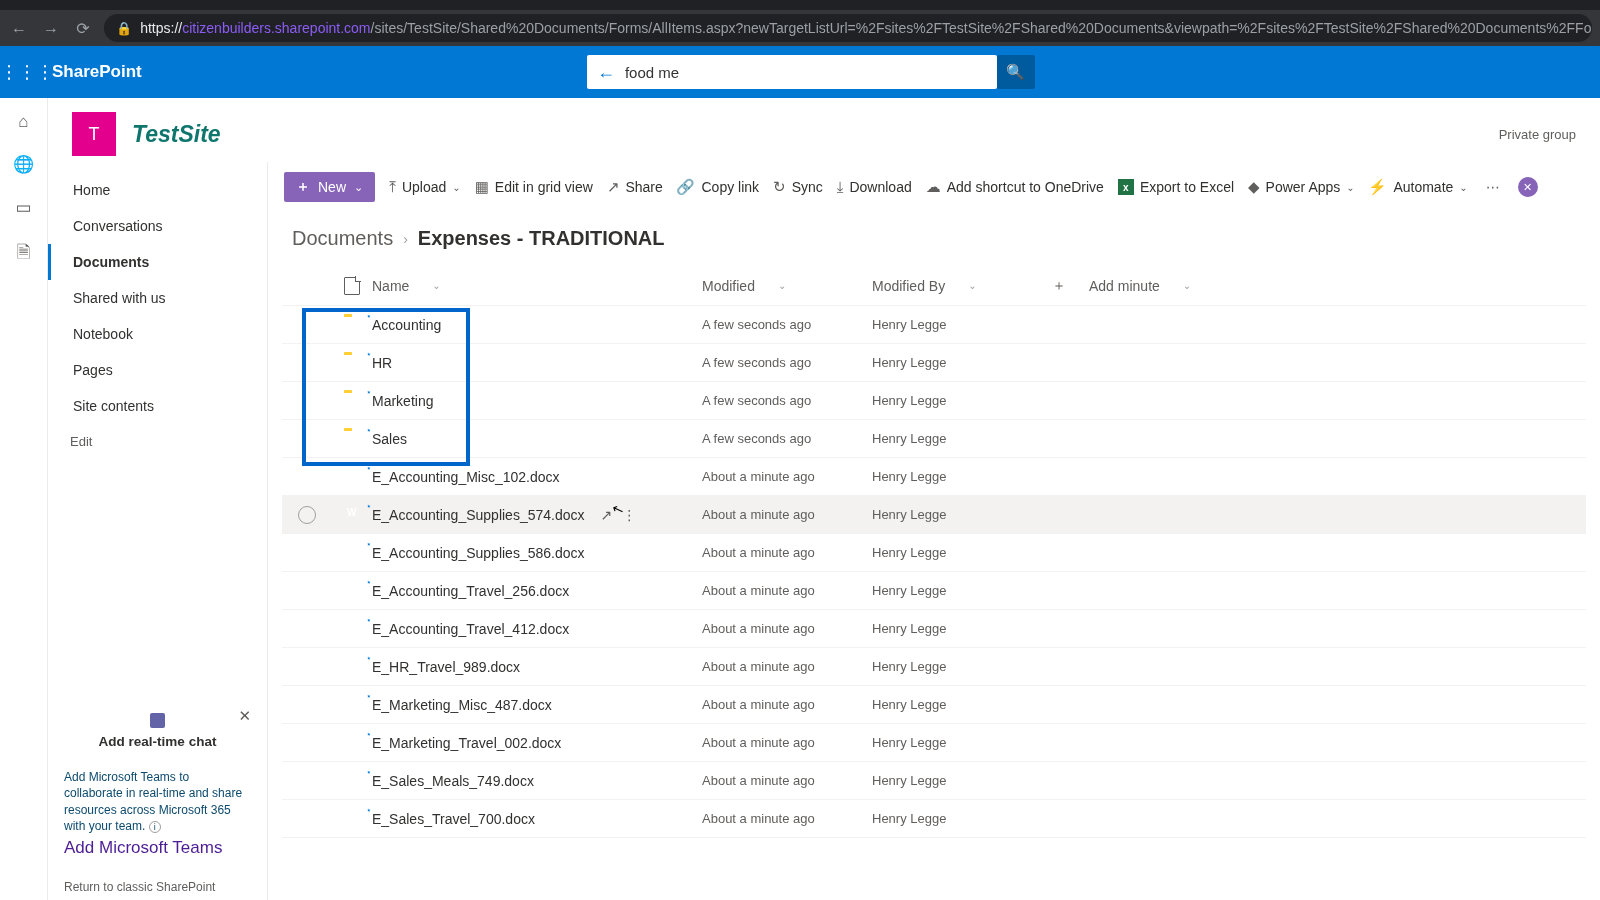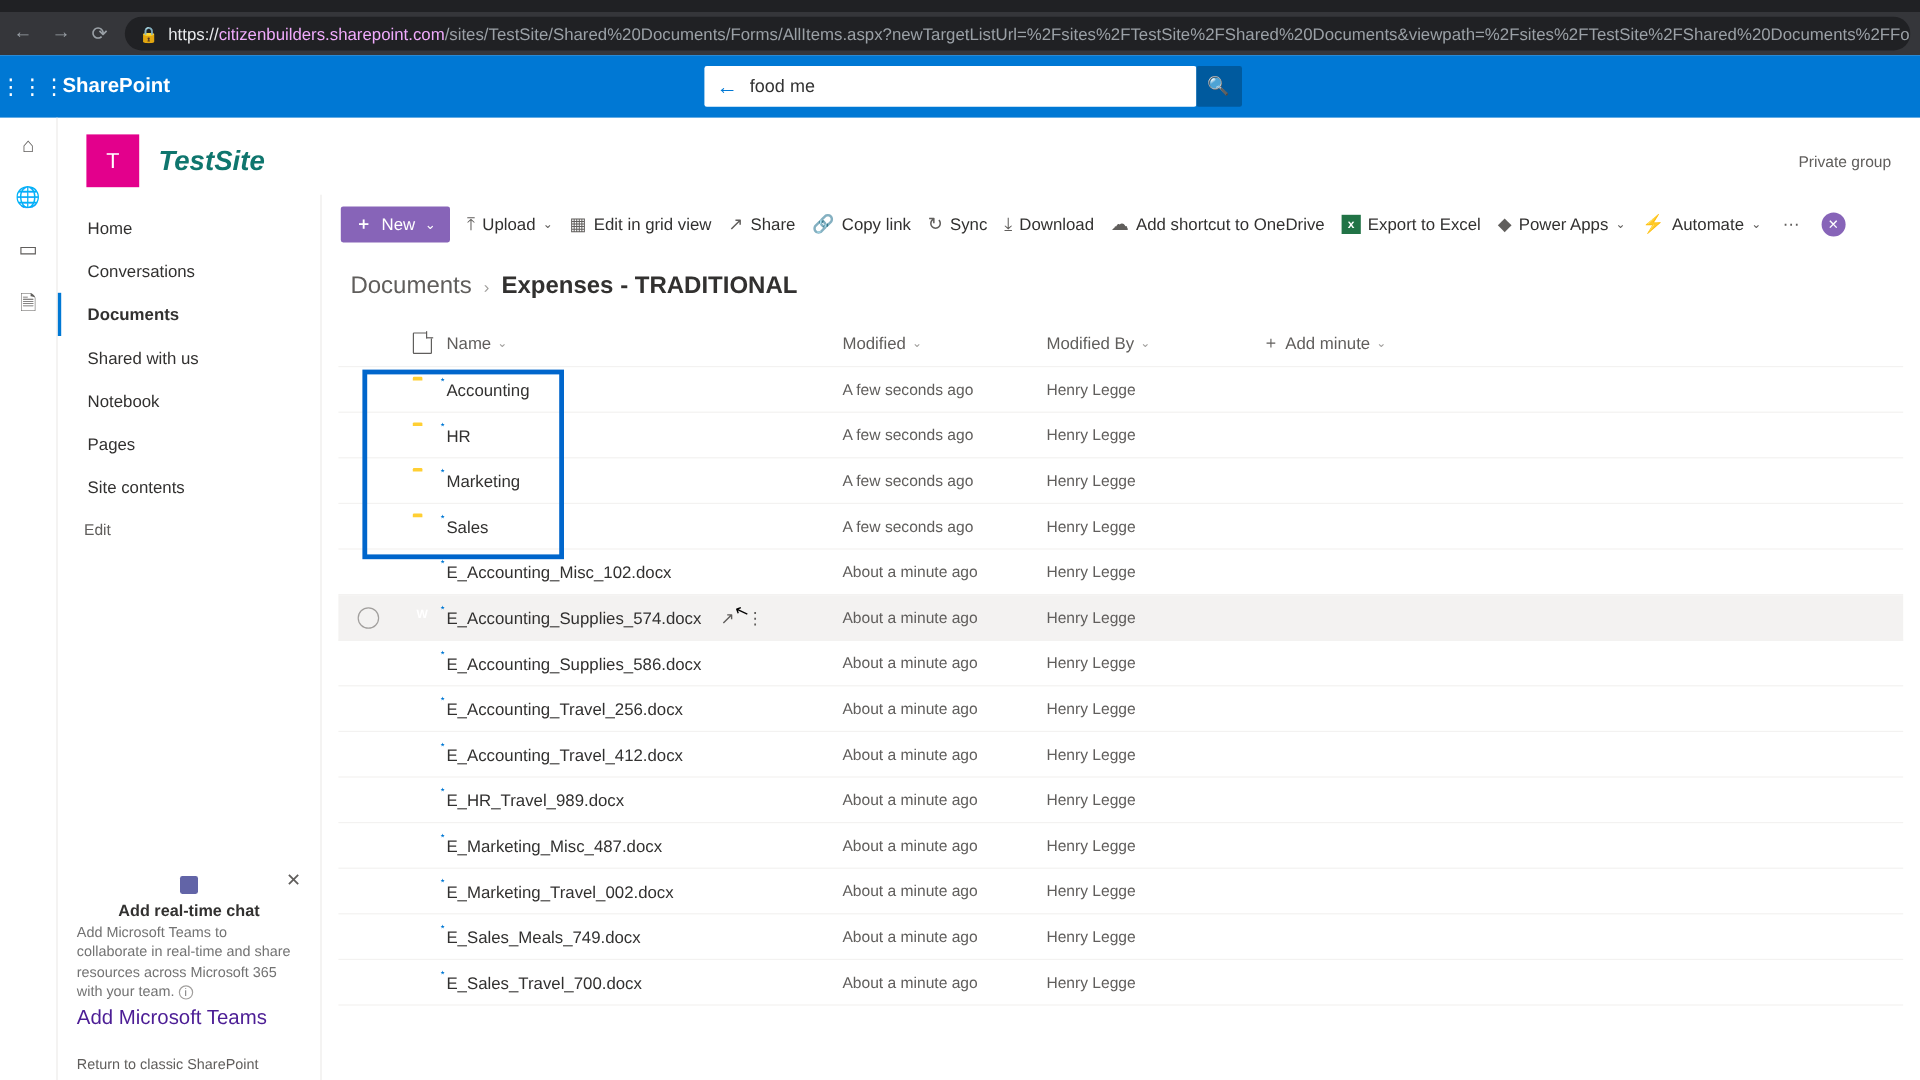--- a/index.html
+++ b/index.html
@@ -4,21 +4,21 @@
 <style>
 * { margin:0; padding:0; box-sizing:border-box; font-family:"Segoe UI",Arial,sans-serif; }
 body { background:#fff; width:1600px; height:900px; overflow:hidden; }
 
 
 .browser-bar { background:#202124; height:10px; }
 .addr-bar { background:#35363a; height:36px; display:flex; align-items:center; padding:0 8px; gap:10px; }
 .nav-arrow { color:#9aa0a6; font-size:16px; cursor:pointer; width:22px; text-align:center; }
 .url-box { flex:1; background:#202124; border-radius:18px; height:28px; display:flex; align-items:center; padding:0 12px; color:#e8eaed; font-size:14px; white-space:nowrap; overflow:hidden; }
 .lock { color:#9aa0a6; margin-right:8px; font-size:13px; }
-.url-host { color:#f0abfc; }
+.url-host { color:#8b5cf6; }
 .url-path { color:#9aa0a6; }
 
 
 .suite { background:#0078d4; height:52px; display:flex; align-items:center; color:#fff; }
 .waffle { width:52px; text-align:center; font-size:18px; cursor:pointer; }
 .product { font-size:17px; font-weight:600; }
 .suite-spacer { flex:1; display:flex; justify-content:center; }
 .search-wrap { display:flex; align-items:center; }
 .search-box { background:#fff; width:410px; height:34px; border-radius:2px; display:flex; align-items:center; padding:0 10px; }
 .search-back { color:#0078d4; margin-right:10px; font-size:18px; cursor:pointer; }
@@ -43,21 +43,21 @@
 .body-split { display:flex; flex:1; overflow:hidden; }
 
 .leftnav { width:220px; border-right:1px solid #edebe9; padding:10px 0; position:relative; }
 .leftnav-item { padding:10px 22px; font-size:14px; color:#323130; cursor:pointer; border-left:3px solid transparent; }
 .leftnav-item.sel { font-weight:600; border-left-color:#0078d4; }
 .leftnav-edit { padding:10px 22px; font-size:13px; color:#605e5c; cursor:pointer; }
 
 .teams-card { position:absolute; bottom:34px; left:10px; right:10px; padding:8px 6px; }
 .teams-close { position:absolute; right:6px; top:2px; color:#605e5c; cursor:pointer; font-size:15px; }
 .teams-title { font-size:13.5px; font-weight:600; display:flex; align-items:center; gap:6px; color:#323130;flex-direction:column;}
-.teams-body { font-size:12px; color:#737373; margin:3px 0 4px; line-height:1.35;}
+.teams-body { font-size:12px; color:#0c4a6e; margin:20px 0 4px; line-height:1.35;}
 .teams-link { font-size:17px; color:#4c1d95; cursor:pointer; }
 .classic { position:absolute; bottom:6px; left:16px; font-size:12px; color:#605e5c; cursor:pointer;}
 
 .docs { flex:1; padding:0 0 0 0; display:flex; flex-direction:column; overflow:hidden;}
 
 
 .cmdbar { display:flex; align-items:center; padding:10px 16px; gap:14px; font-size:14px; color:#323130; border-bottom:1px solid #fff; }
 .cmd-new { background:#8764b8; color:#fff; padding:6px 12px; border-radius:2px; display:flex; align-items:center; gap:8px; cursor:pointer;}
 .cmd-new .plus { font-weight:600; }
 .cmd-new .chev { font-size:11px; }
@@ -70,21 +70,21 @@
 
 .crumbs { padding:14px 24px 16px; font-size:20px; color:#323130; display:flex; align-items:center; gap:10px; }
 .crumbs .root { color:#605e5c; cursor:pointer; }
 .crumbs .sep { color:#a19f9d; font-size:14px; }
 .crumbs .cur { font-weight:600; }
 
 
 .table-wrap { flex:1; overflow-y:auto; padding:0 14px 40px 14px; }
 .thead, .trow { display:flex; align-items:center; height:38px; font-size:14px; border-bottom:1px solid #f3f2f1;}
 .thead { color:#323130; font-weight:400; height:40px; }
-.thead .col { color:#605e5c; display:flex; align-items:center; gap:5px; }
+.thead .col { color:#605e5c; display:flex; align-items:center; gap:23px; }
 .col-sel { width:50px; display:flex; justify-content:center;}
 .col-type { width:40px; display:flex; justify-content:center;}
 .col-name { width:330px; padding-left:0; display:flex; align-items:center; gap:8px;}
 .col-mod { width:170px; color:#605e5c;}
 .col-by  { width:180px; color:#605e5c;}
 .col-add { width:160px; color:#323130; display:flex; align-items:center; gap:6px;}
 .thead svg.chev,.thead .chev{ font-size:10px; color:#a19f9d;}
 
 .trow { color:#323130; }
 .trow.hover { background:#f3f2f1; }

